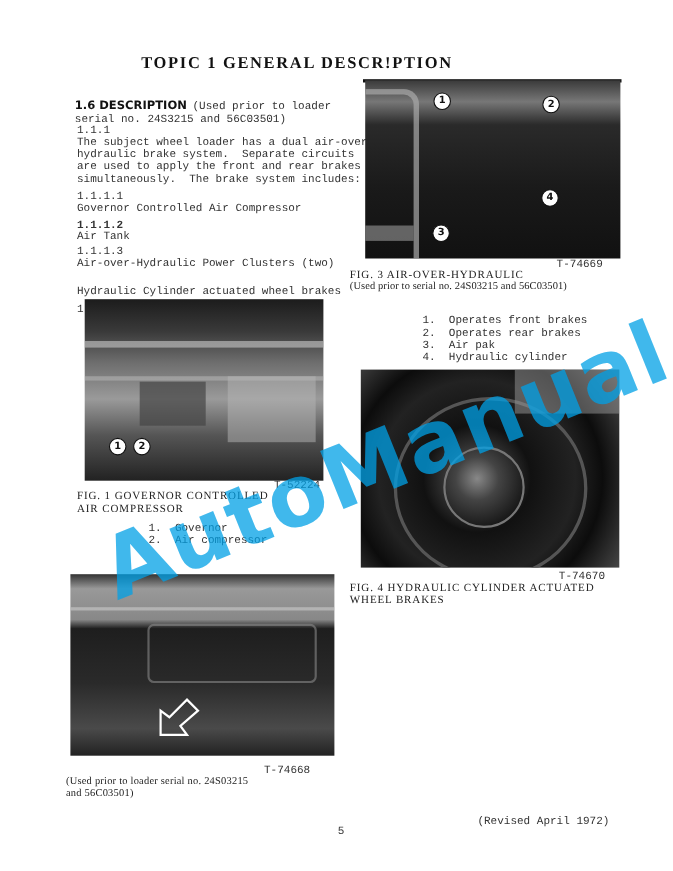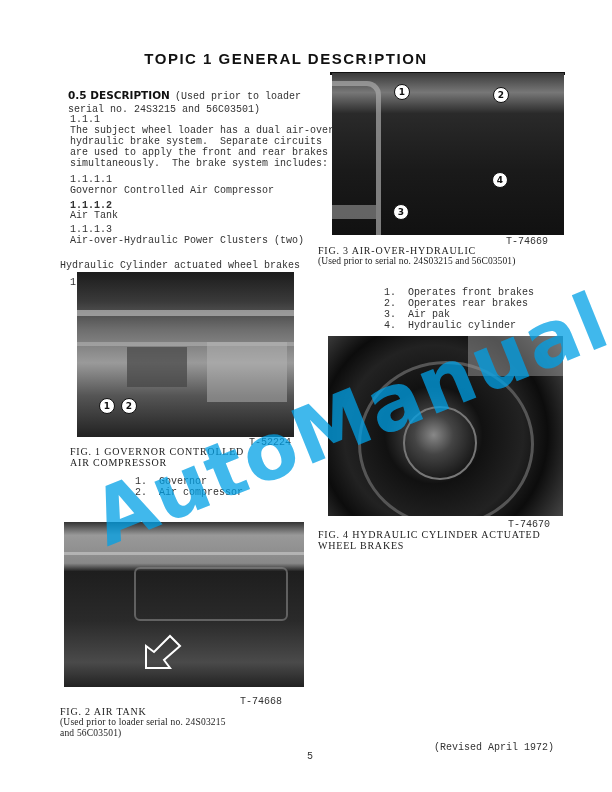--- a/index.html
+++ b/index.html
@@ -1,57 +1,57 @@
 <!DOCTYPE html>
 <html><head>
 <meta charset="utf-8">
 <style>
   html, body { margin:0; padding:0; background:#ffffff; }
   body { width:612px; height:792px; position:relative; overflow:hidden; font-family:"DejaVu Serif", serif; color:#222; }
   .abs { position:absolute; }
-  .title { left:0; width:540px; top:50px; text-align:center; font-family:Liberation Sans, sans-serif; font-weight:bold; font-size:15px; letter-spacing:1.5px; color:#111;padding-left:16px; }
+  .title { left:0; width:540px; top:50px; text-align:center; font-family:Liberation Serif, serif; font-weight:bold; font-size:15px; letter-spacing:1.5px; color:#111; }
   .mono { font-family:"Liberation Mono", monospace; font-size:10px; line-height:11px; color:#333; }
   .head { font-family:"DejaVu Sans", sans-serif; font-weight:bold; font-size:10.5px; color:#111; }
   .cap { font-family:"Liberation Serif", serif; font-size:10px; letter-spacing:0.8px; color:#222; line-height:11px; }
   .photo { background:#1a1a1a; overflow:hidden; }
   .callout { width:14px; height:14px; border-radius:50%; background:#fff; border:1.5px solid #111; font-family:"DejaVu Sans", sans-serif; font-size:9px; font-weight:bold; text-align:center; line-height:14px; color:#111; }
   .list { font-family:"Liberation Mono", monospace; font-size:10px; line-height:11px; color:#333; }
   .list div { white-space:pre; }
   .watermark { font-family:"DejaVu Sans", sans-serif; font-size:78px; font-weight:bold; color:rgba(0,160,230,0.75); transform:rotate(-22deg); transform-origin:left top; letter-spacing:2px; pointer-events:none; white-space:nowrap; }
 </style>
 </head>
 <body>
 
 <div class="abs title">TOPIC 1 GENERAL DESCR!PTION</div>
 <div class="abs" style="left:330px;top:72px;width:235px;height:3px;background:#111;"></div>
 
 <div class="abs" style="left:68px;top:84px;width:260px;">
   <div style="white-space:nowrap;">
-    <span class="head">0.5 DESCRIPTION</span>
+    <span class="head">1.6 DESCRIPTION</span>
     <span class="mono">(Used prior to loader</span>
   </div>
   <div class="mono" style="margin-top:1px;">serial no. 24S3215 and 56C03501)</div>
 </div>
 
 <div class="abs mono" style="left:70px;top:114px;">1.1.1</div>
 <div class="abs mono" style="left:70px;top:125px;width:260px;">
   <div style="white-space:pre;">The subject wheel loader has a dual air-over-</div>
   <div style="white-space:pre;">hydraulic brake system.  Separate circuits</div>
   <div style="white-space:pre;">are used to apply the front and rear brakes</div>
   <div style="white-space:pre;">simultaneously.  The brake system includes:</div>
 </div>
 
 <div class="abs mono" style="left:70px;top:174px;">1.1.1.1</div>
 <div class="abs mono" style="left:70px;top:185px;white-space:nowrap;">Governor Controlled Air Compressor</div>
 <div class="abs mono" style="left:70px;top:200px;font-weight:bold;">1.1.1.2</div>
 <div class="abs mono" style="left:70px;top:210px;white-space:nowrap;">Air Tank</div>
 <div class="abs mono" style="left:70px;top:224px;">1.1.1.3</div>
 <div class="abs mono" style="left:70px;top:235px;white-space:nowrap;">Air-over-Hydraulic Power Clusters (two)</div>
 <div class="abs mono" style="left:70px;top:249px;margin-top:28px;">1.1.1.4</div>
-<div class="abs mono" style="left:60px;top:260px;white-space:nowrap;">Hydraulic Cylinder actuated wheel brakes</div>
+<div class="abs mono" style="left:70px;top:260px;white-space:nowrap;">Hydraulic Cylinder actuated wheel brakes</div>
 
 <div class="abs photo" style="left:77px;top:272px;width:217px;height:165px;background:linear-gradient(180deg,#1c1c1c 0%,#3a3a3a 18%,#6e6e6e 35%,#9a9a9a 55%,#555 75%,#222 100%);">
   <div class="abs" style="left:0;top:38px;width:217px;height:6px;background:#c9c9c9;opacity:.6;"></div>
   <div class="abs" style="left:0;top:70px;width:217px;height:4px;background:#bbb;opacity:.5;"></div>
   <div class="abs" style="left:50px;top:75px;width:60px;height:40px;background:#444;opacity:.7;"></div>
   <div class="abs" style="left:130px;top:70px;width:80px;height:60px;background:#b5b5b5;opacity:.5;"></div>
   <div class="abs callout" style="left:22px;top:126px;">1</div>
   <div class="abs callout" style="left:44px;top:126px;">2</div>
 </div>
 <div class="abs mono" style="left:249px;top:437px;">T-52224</div>
@@ -66,21 +66,20 @@
 
 <div class="abs photo" style="left:64px;top:522px;width:240px;height:165px;background:linear-gradient(180deg,#333 0%,#999 8%,#888 25%,#1e1e1e 30%,#2a2a2a 60%,#4a4a4a 85%,#222 100%);">
   <div class="abs" style="left:70px;top:45px;width:150px;height:50px;border:2px solid #888;border-radius:6px;opacity:.6;"></div>
   <div class="abs" style="left:0;top:30px;width:240px;height:3px;background:#ccc;opacity:.6;"></div>
   <svg class="abs" style="left:80px;top:112px;" width="40" height="36" viewBox="0 0 40 36">
     <polygon points="2,34 2,12 10,18 26,2 36,12 20,26 26,34" fill="none" stroke="#fff" stroke-width="2"></polygon>
   </svg>
 </div>
 <div class="abs mono" style="left:240px;top:696px;">T-74668</div>
 <div class="abs cap" style="left:60px;top:706px;width:240px;">
-  <div>FIG. 2  AIR TANK</div>
   <div style="font-size:9.5px;letter-spacing:0.2px;">(Used prior to loader serial no.  24S03215</div>
   <div style="font-size:9.5px;letter-spacing:0.2px;">and 56C03501)</div>
 </div>
 
 <div class="abs photo" style="left:332px;top:73px;width:232px;height:162px;background:linear-gradient(180deg,#3a3a3a 0%,#777 12%,#2a2a2a 25%,#1a1a1a 60%,#111 100%);">
   <div class="abs" style="left:0;top:8px;width:44px;height:150px;border:5px solid #aaa;border-left:none;border-bottom:none;border-radius:0 14px 0 0;opacity:.7;"></div>
   <div class="abs" style="left:0;top:132px;width:44px;height:14px;background:#999;opacity:.6;"></div>
   <div class="abs callout" style="left:62px;top:11px;">1</div>
   <div class="abs callout" style="left:161px;top:14px;">2</div>
   <div class="abs callout" style="left:61px;top:131px;">3</div>

